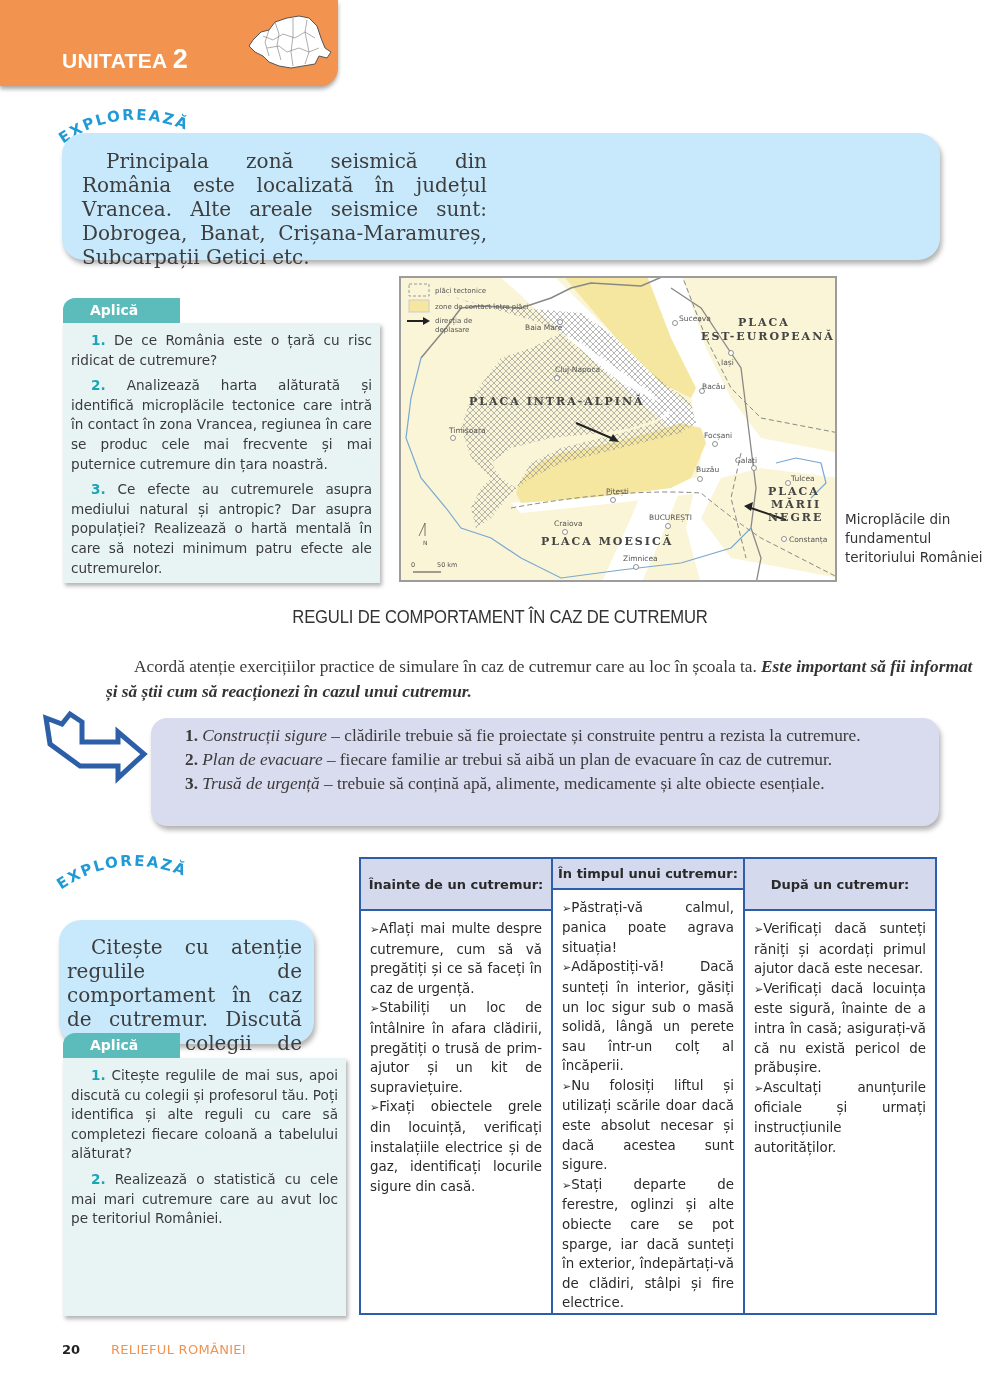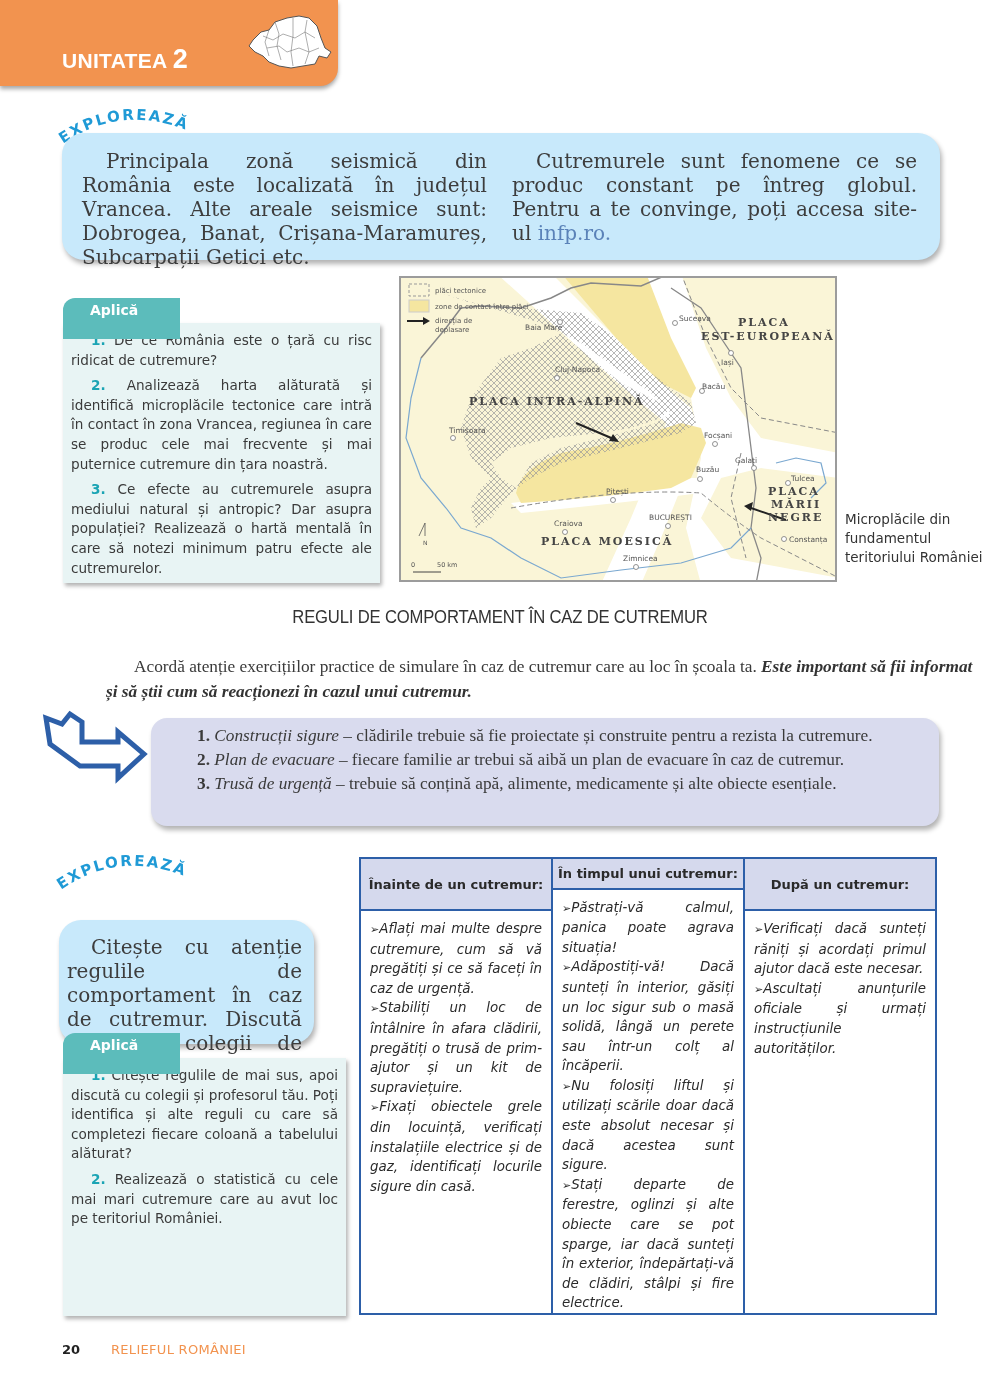--- a/index.html
+++ b/index.html
@@ -16,47 +16,47 @@
   .explore-tag { position: absolute; width: 150px; height: 45px; }
   .explore-tag text { font-family: "DejaVu Sans", sans-serif; font-weight: bold; font-size: 15px; fill: #1f9ad6; letter-spacing: 2px; }
 
   
   .blue-box { position: absolute; background: #c8e9fb; border-radius: 22px; box-shadow: 2px 4px 5px rgba(0,0,0,0.3); font-family: "DejaVu Serif", serif; font-size: 20px; line-height: 24px; color: #3d3d3d; }
   .blue-box p { text-indent: 24px; text-align: justify; }
   .link { color: #5a82b8; }
 
   
   .aplica { position: absolute; background: #e8f4f4; box-shadow: 2px 3px 4px rgba(0,0,0,0.3); font-family: "DejaVu Sans", sans-serif; font-size: 13.6px; line-height: 19.6px; color: #3a3a3a; }
-  .aplica-tab { position: absolute; left: 0; top: -25px; width: 117px; height: 41px; background: #5cbcbb; border-top-left-radius: 12px; color: #fff; font-family: "DejaVu Sans", sans-serif; font-weight: bold; font-size: 14px; line-height: 25px; padding-left: 27px; }
+  .aplica-tab { position: absolute; left: 0; top: -25px; width: 117px; height: 25px; background: #5cbcbb; border-top-left-radius: 12px; color: #fff; font-family: "DejaVu Sans", sans-serif; font-weight: bold; font-size: 14px; line-height: 25px; padding-left: 27px; }
   .aplica p { text-indent: 20px; text-align: justify; margin-bottom: 6px; }
   .aplica .n { color: #1ba4b4; font-weight: bold; }
 
   
   .map { position: absolute; left: 399px; top: 276px; width: 438px; height: 306px; background: #faf5d7; border: 2px solid #9c9c9c; overflow: hidden; }
   .map svg { position: absolute; left: 0; top: 0; }
   .map-caption { position: absolute; left: 845px; top: 510px; width: 150px; font-family: "DejaVu Sans", sans-serif; font-size: 13.5px; line-height: 19px; color: #333; }
 
   
   .section-title { position: absolute; left: 0; width: 1000px; top: 606px; text-align: center; font-family: "Liberation Sans", sans-serif; font-size: 18.5px; color: #333; transform: scaleX(0.9); letter-spacing: -0.2px; }
   .intro { position: absolute; left: 58px; top: 654px; width: 880px; font-family: Liberation Serif, serif; font-size: 17.3px; line-height: 25px; color: #3a3a3a; text-indent: 28px; margin-left: 48px; }
   .intro b { font-style: italic; font-weight: bold; color: #333; }
 
   
-  .rules { position: absolute; left: 151px; top: 718px; width: 788px; height: 108px; background: #d9dbee; border-radius: 16px; box-shadow: 2px 4px 5px rgba(0,0,0,0.3); font-family: "Liberation Serif", serif; font-size: 17.3px; line-height: 24px; padding: 6px 10px 0 18px; color: #3a3a3a; }
+  .rules { position: absolute; left: 151px; top: 718px; width: 788px; height: 108px; background: #d9dbee; border-radius: 16px; box-shadow: 2px 4px 5px rgba(0,0,0,0.3); font-family: "Liberation Serif", serif; font-size: 17.3px; line-height: 24px; padding: 6px 10px 0 6px; color: #3a3a3a; }
   .rules p { text-indent: 28px; text-align: justify; }
   .rules i { font-style: italic; }
   .rules b { font-weight: bold; }
   .arrow-icon { position: absolute; left: 40px; top: 706px; width: 115px; height: 80px; }
 
   
   .table { position: absolute; left: 359px; top: 857px; width: 578px; height: 458px; border: 2.5px solid #2d5fa8; display: flex; }
   .col { flex: 1; border-right: 2px solid #2d5fa8; display: flex; flex-direction: column; }
   .col:last-child { border-right: none; }
   .col-head { height: 52px; background: #d5d9ed; border-bottom: 2px solid #2d5fa8; font-family: "DejaVu Sans", sans-serif; font-weight: bold; font-size: 13px; color: #2a2a2a; display: flex; align-items: center; justify-content: center; }
-  .col-body { padding: 8px 9px 0 9px; font-family: "DejaVu Sans", sans-serif; font-size: 13.4px; line-height: 19.6px; color: #2a2a2a; text-align: justify; font-style: italic; }
+  .col-body { padding: 8px 9px 0 9px; font-family: "DejaVu Sans", sans-serif; font-size: 13.4px; line-height: 19.6px; color: #2a2a2a; text-align: justify; }
   .col-body .item::before { content: "\27A2 "; font-size: 11px; }
 
   
   .footer-page { position: absolute; left: 62px; top: 1342px; font-family: "DejaVu Sans", sans-serif; font-weight: bold; font-size: 13px; color: #222; }
   .footer-title { position: absolute; left: 111px; top: 1342px; font-family: "DejaVu Sans", sans-serif; font-size: 13px; color: #f2934f; letter-spacing: 0.3px; }
 </style>
 </head>
 <body>
 
 <div class="banner">
@@ -71,21 +71,20 @@
 </div>
 
 <svg class="explore-tag" style="left:55px; top:104px;" viewBox="0 0 150 45">
   <defs>
       <path id="arc1" d="M8 40 Q70 -4 145 32"></path>
     </defs>
   <text><textPath href="#arc1">EXPLOREAZĂ</textPath></text>
 </svg>
 <div class="blue-box" style="left:62px; top:133px; width:878px; height:127px;">
   <p style="position:absolute; left:20px; top:16px; width:405px;">Principala zonă seismică din România este localizată în județul Vrancea. Alte areale seismice sunt: Dobrogea, Banat, Crișana-Maramureș, Subcarpații Getici etc.</p>
-  <p style="position:absolute; left:450px; top:16px; width:405px;"><span>Cutremurele sunt fenomene ce se produc constant pe întreg globul. Pentru a te convinge, poți accesa site-ul </span><span class="link">infp.ro.</span></p>
 </div>
 
 <div class="aplica" style="left:63px; top:323px; width:317px; height:260px; padding:8px 8px 0 8px;">
   <div class="aplica-tab">Aplică</div>
   <p><span class="n">1.</span><span> De ce România este o țară cu risc ridicat de cutremure?</span></p>
   <p><span class="n">2.</span><span> Analizează harta alăturată și identifică microplăcile tectonice care intră în contact în zona Vrancea, regiunea în care se produc cele mai frecvente și mai puternice cutremure din țara noastră.</span></p>
   <p><span class="n">3.</span><span> Ce efecte au cutremurele asupra mediului natural și antropic? Dar asupra populației? Realizează o hartă mentală în care să notezi minimum patru efecte ale cutremurelor.</span></p>
 </div>
 
 <div class="map">
@@ -227,19 +226,20 @@
       <div class="item">Păstrați-vă calmul, panica poate agrava situația!</div>
       <div class="item">Adăpostiți-vă! Dacă sunteți în interior, găsiți un loc sigur sub o masă solidă, lângă un perete sau într-un colț al încăperii.</div>
       <div class="item">Nu folosiți liftul și utilizați scările doar dacă este absolut necesar și dacă acestea sunt sigure.</div>
       <div class="item">Stați departe de ferestre, oglinzi și alte obiecte care se pot sparge, iar dacă sunteți în exterior, îndepărtați-vă de clădiri, stâlpi și fire electrice.</div>
     </div>
   </div>
   <div class="col">
     <div class="col-head">După un cutremur:</div>
     <div class="col-body">
       <div class="item">Verificați dacă sunteți răniți și acordați primul ajutor dacă este necesar.</div>
+      <div class="item">Verificați dacă locuința este sigură, înainte de a intra în casă; asigurați-vă că nu există pericol de prăbușire.</div>
       <div class="item">Ascultați anunțurile oficiale și urmați instrucțiunile autorităților.</div>
     </div>
   </div>
 </div>
 
 <div class="footer-page">20</div>
 <div class="footer-title">RELIEFUL ROMÂNIEI</div>
 
 </body></html>

